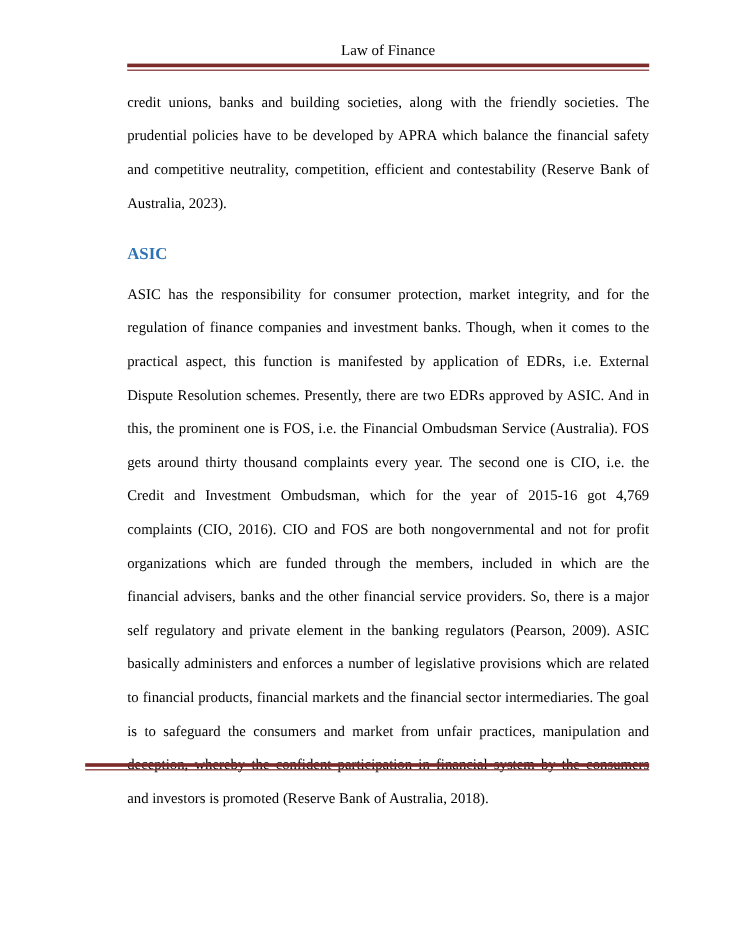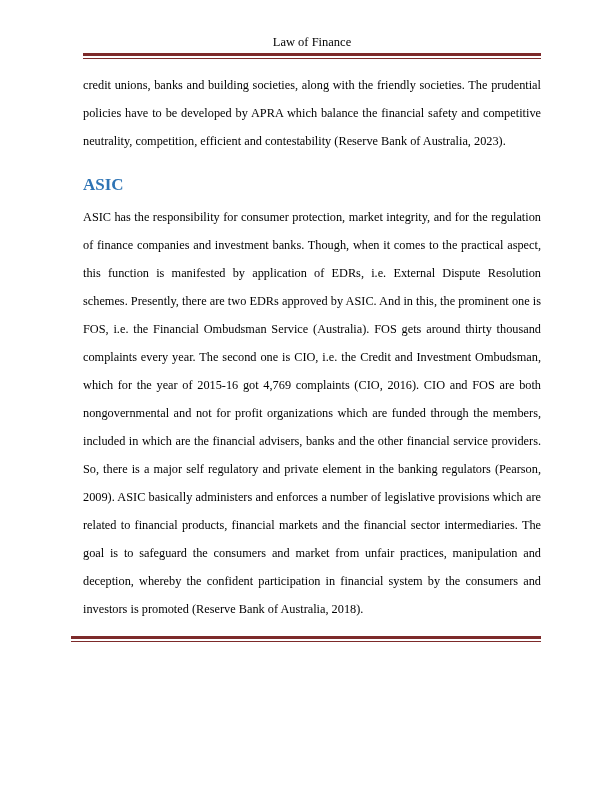--- a/index.html
+++ b/index.html
@@ -7,21 +7,21 @@
     padding: 0;
     background: #ffffff;
   }
   .page {
     position: relative;
     width: 612px;
     height: 688px;
     margin: 0 auto;
     background: #ffffff;
     box-sizing: border-box;
-    padding: 34px 71px 0 83px;
+    padding: 34px 71px 0 106px;
     font-family: "Liberation Serif", "DejaVu Serif", serif;
     color: #000000;
     overflow: hidden;
   }
   .doc-header {
     text-align: center;
     font-size: 12.5px;
     line-height: 16px;
     margin-bottom: 3px;
   }
@@ -38,21 +38,21 @@
     line-height: 28px;
     text-align: justify;
     margin: 0 0 0 0;
   }
   .para.first {
     margin-top: 12px;
   }
   .section-heading {
     color: var(--heading, #2e74b5);
     font-weight: bold;
-    font-size: 17px;
+    font-size: 14px;
     line-height: 16px;
     margin: 22px 0 10px 0;
     text-align: left;
   }
   .doc-footer {
     position: absolute;
     left: 71px;
     right: 71px;
     bottom: 46px;
   }

